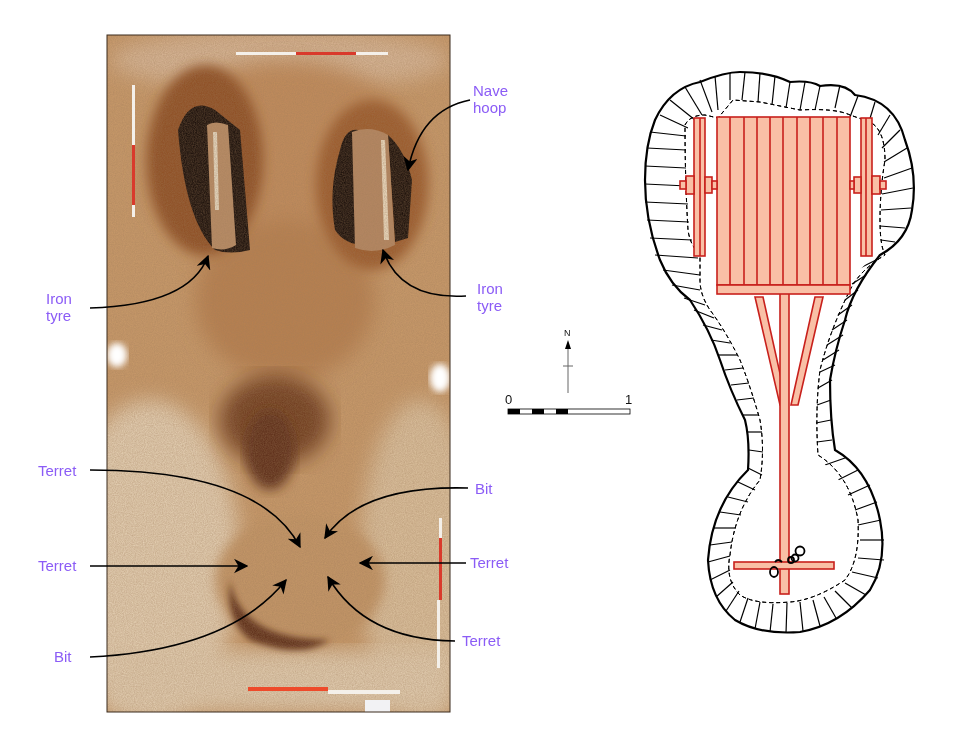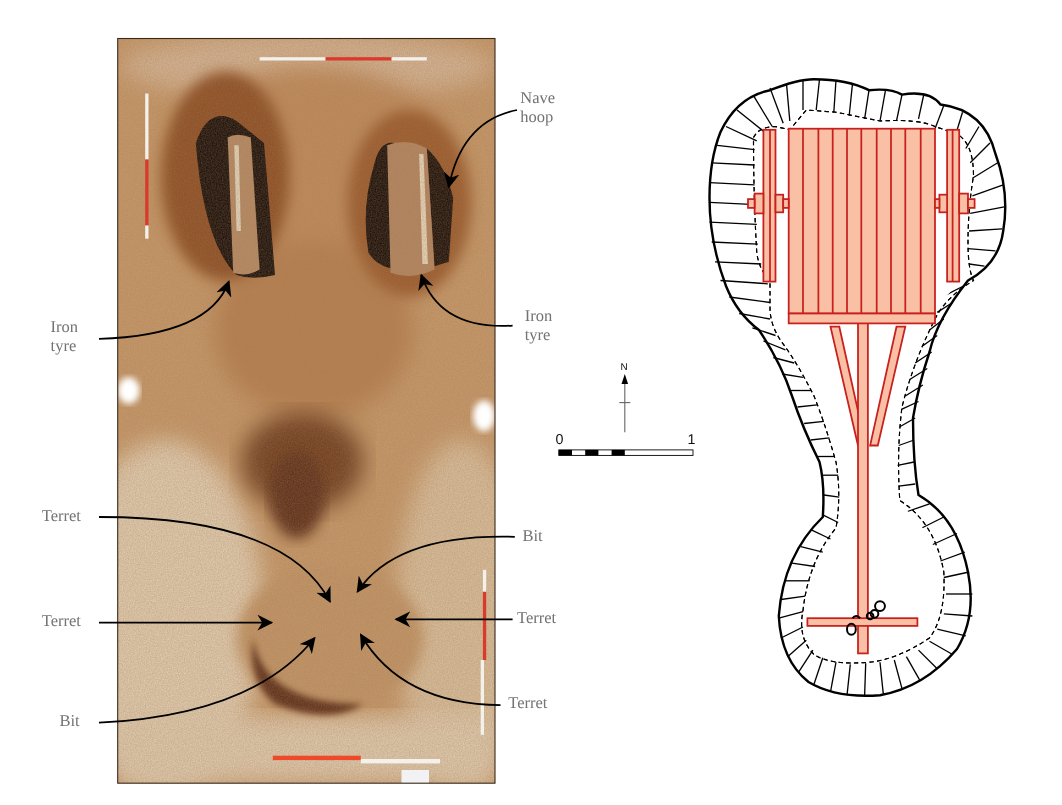--- a/index.html
+++ b/index.html
@@ -1,20 +1,20 @@
 <!DOCTYPE html>
 <html><head>
   <meta charset="utf-8">
   <style>
     html, body { margin: 0; padding: 0; background: #ffffff; }
     body { width: 965px; height: 732px; position: relative; overflow: hidden;
            font-family: "Liberation Sans", "DejaVu Sans", sans-serif; }
     .layer { position: absolute; left: 0; top: 0; }
-    .label { position: absolute; font-size: 15px; line-height: 17px; color: #737373;
-             font-family: Liberation Serif, serif; white-space: pre; }
+    .label { position: absolute; font-size: 15px; line-height: 17px; color: #8b5cf6;
+             font-family: Liberation Sans, sans-serif; white-space: pre; }
     .scale-num { position: absolute; font-size: 13px; color: #111;
                  font-family: "Liberation Sans", sans-serif; }
     .north-n { position: absolute; font-size: 9px; color: #111;
                font-family: "Liberation Sans", sans-serif; }
   </style>
 </head>
 <body>
 
 <svg class="layer" width="965" height="732">
   <defs>

